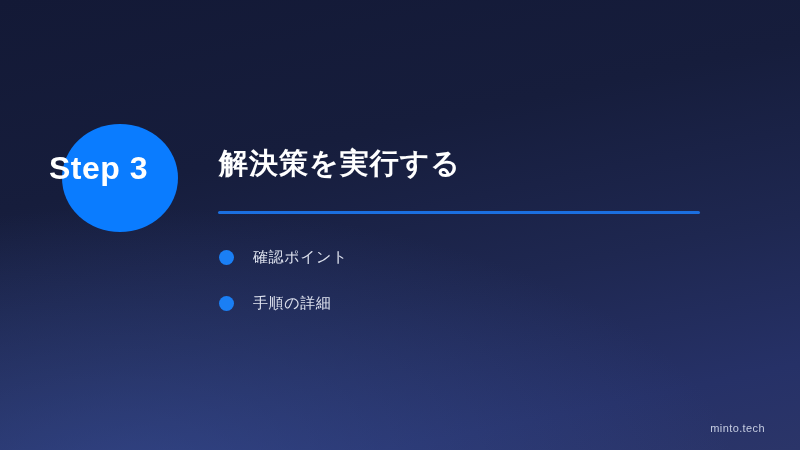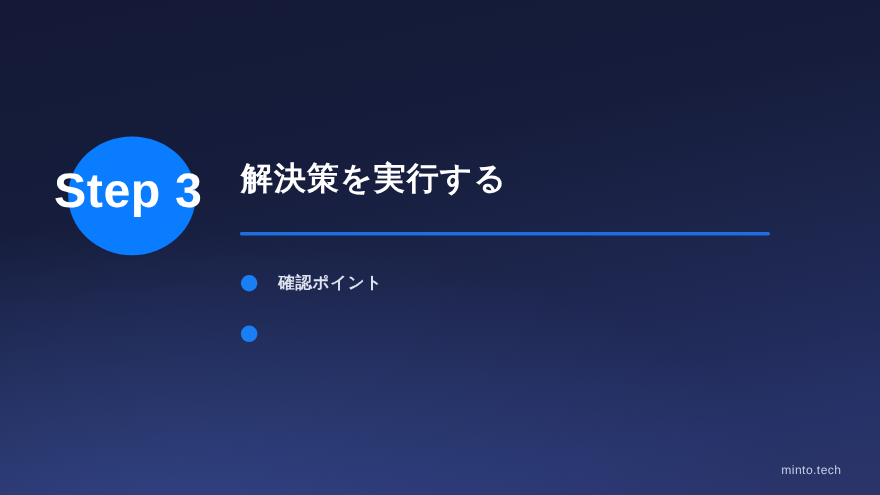--- a/index.html
+++ b/index.html
@@ -25,21 +25,21 @@
     top: 124px;
     width: 116px;
     height: 108px;
     border-radius: 50%;
     background: #0a7cff;
   }
   .badge-label {
     position: absolute;
     left: 49px;
     top: 152px;
-    font-size: 44px;
+    font-size: 32px;
     font-weight: 700;
     color: #ffffff;
     letter-spacing: 0.5px;
     white-space: nowrap;
     line-height: 1;
   }
 
   
   .title {
     position: absolute;
@@ -80,21 +80,21 @@
   .bullet-dot {
     flex: 0 0 auto;
     width: 15px;
     height: 15px;
     border-radius: 50%;
     background: #1a7ff5;
   }
   .bullet-label {
     margin-left: 19px;
     font-size: 15px;
-    font-weight: 700;
+    font-weight: 400;
     color: #dfe3ef;
     letter-spacing: 0.6px;
     white-space: nowrap;
   }
 
   
   .footer {
     position: absolute;
     right: 35px;
     bottom: 16px;
@@ -115,18 +115,19 @@
   <div class="title">解決策を実行する</div>
   <div class="divider"></div>
 
   <ul class="bullets">
     <li class="bullet-row">
       <span class="bullet-dot"></span>
       <span class="bullet-label">確認ポイント</span>
     </li>
     <li class="bullet-row">
       <span class="bullet-dot"></span>
+      <span class="bullet-label">手順の詳細</span>
     </li>
   </ul>
 
   <div class="footer">minto.tech</div>
 
 </div>
 
 </body></html>

